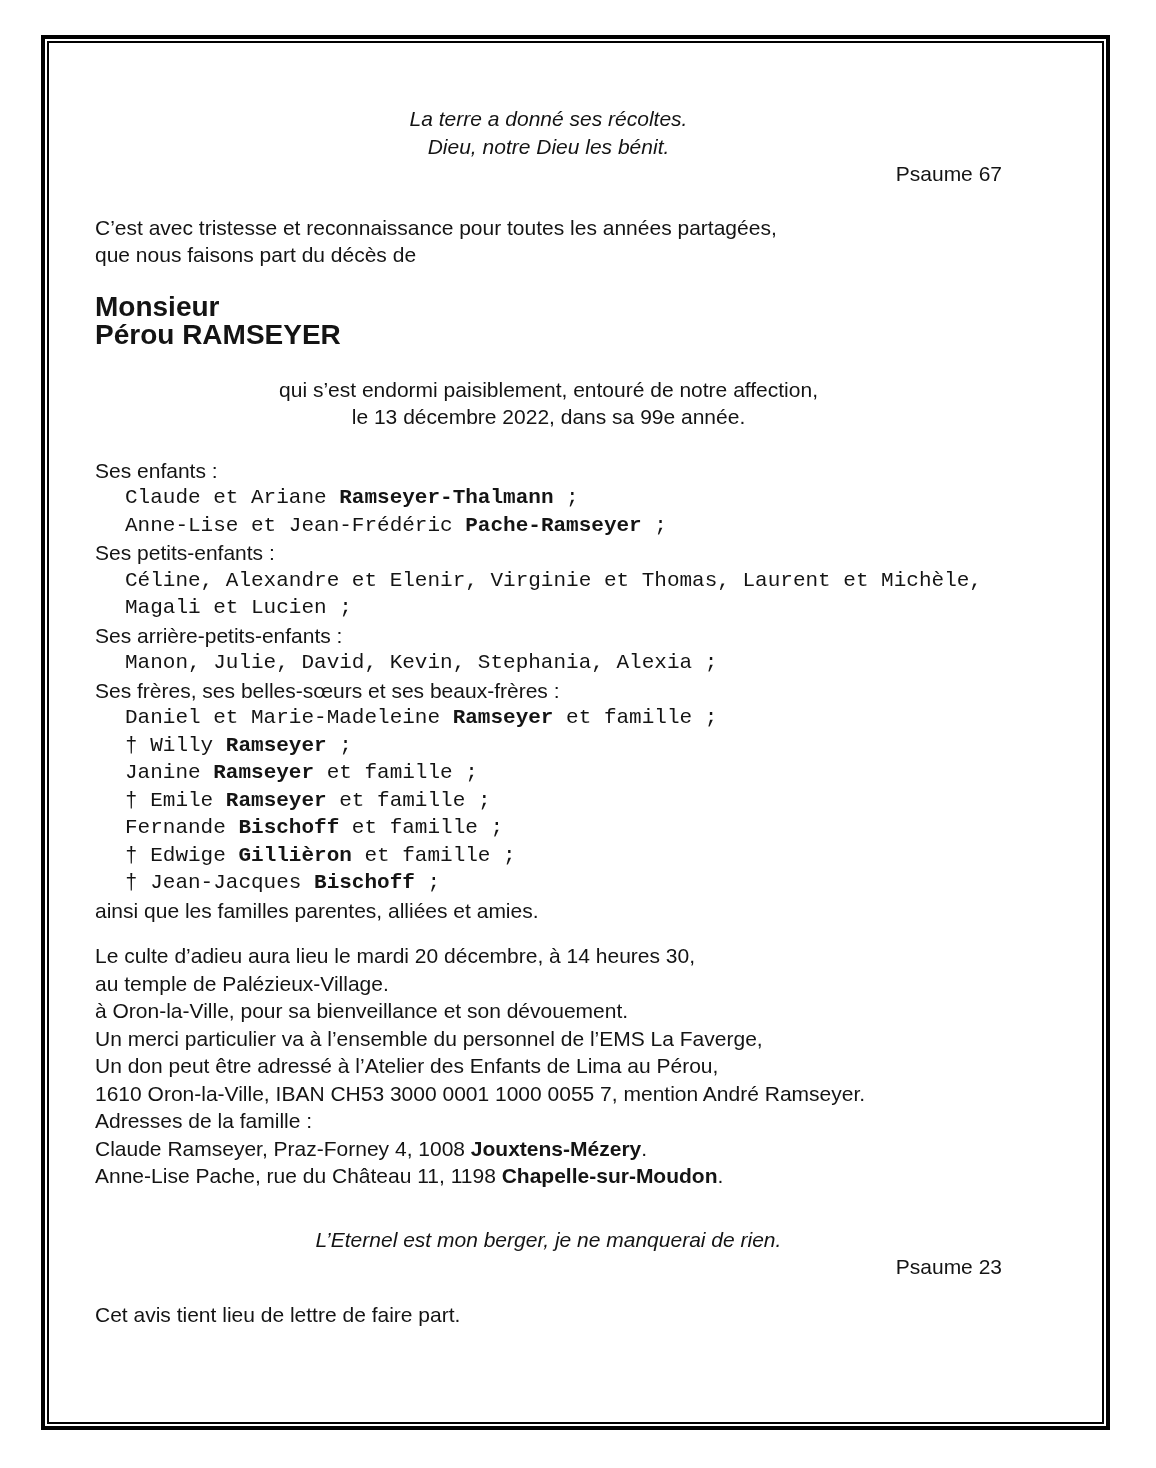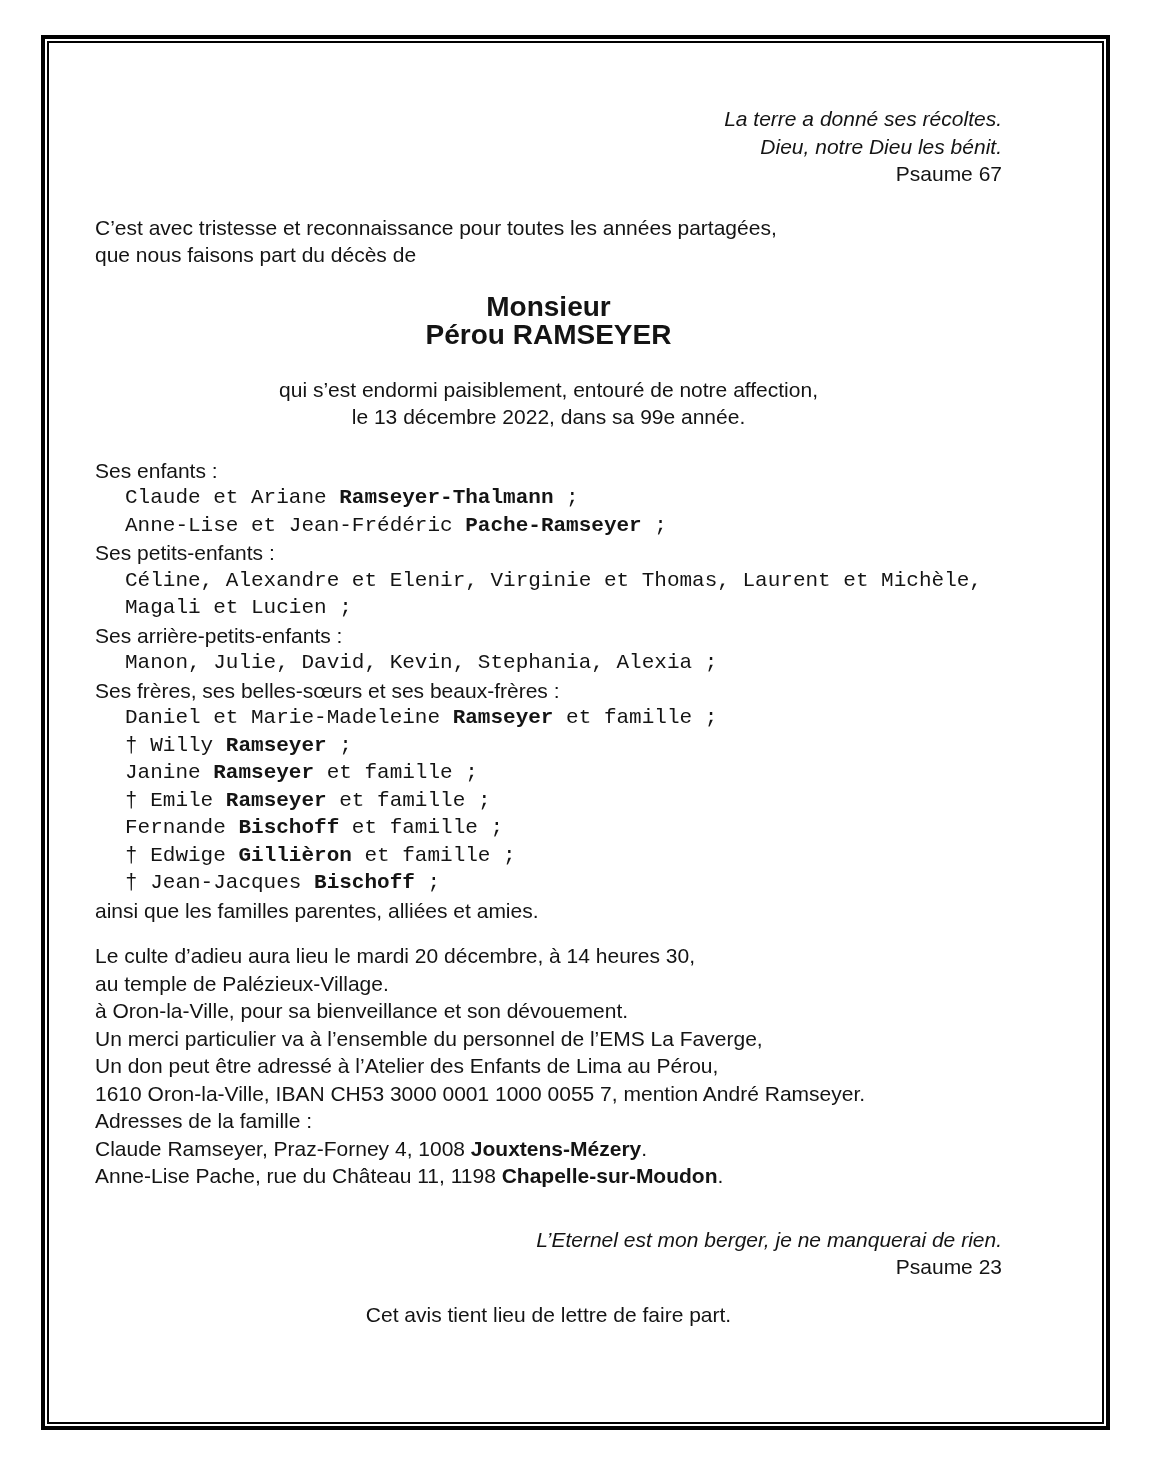--- a/index.html
+++ b/index.html
@@ -36,24 +36,24 @@
   .content {
     box-sizing: border-box;
     width: 100%;
     height: 100%;
     padding: 62px 100px 0 46px;
     font-size: 21px;
     line-height: 27.5px;
   }
   .block { margin: 0; }
   .right  { text-align: right; }
-  .center { text-align: center; }
+  .center { text-align: left; }
   .line { white-space: pre-wrap; }
   .line.indent { padding-left: 30px; font-family: Liberation Mono, monospace; }
-  .line.italic { font-style: italic; }
+  .line.italic { font-style: italic; text-align: center; }
   .bold { font-weight: bold; }
 
   .b-intro          { margin-top: 26px; }
   .b-heading        { margin-top: 24px; font-size: 28px; line-height: 28px; font-weight: bold; }
   .b-death          { margin-top: 27px; text-align: center; }
   .b-family         { margin-top: 26px; }
   .b-ceremony       { margin-top: 18px; }
   .b-epigraph-bottom{ margin-top: 36px; }
   .b-closing        { margin-top: 20px; }
 </style>

